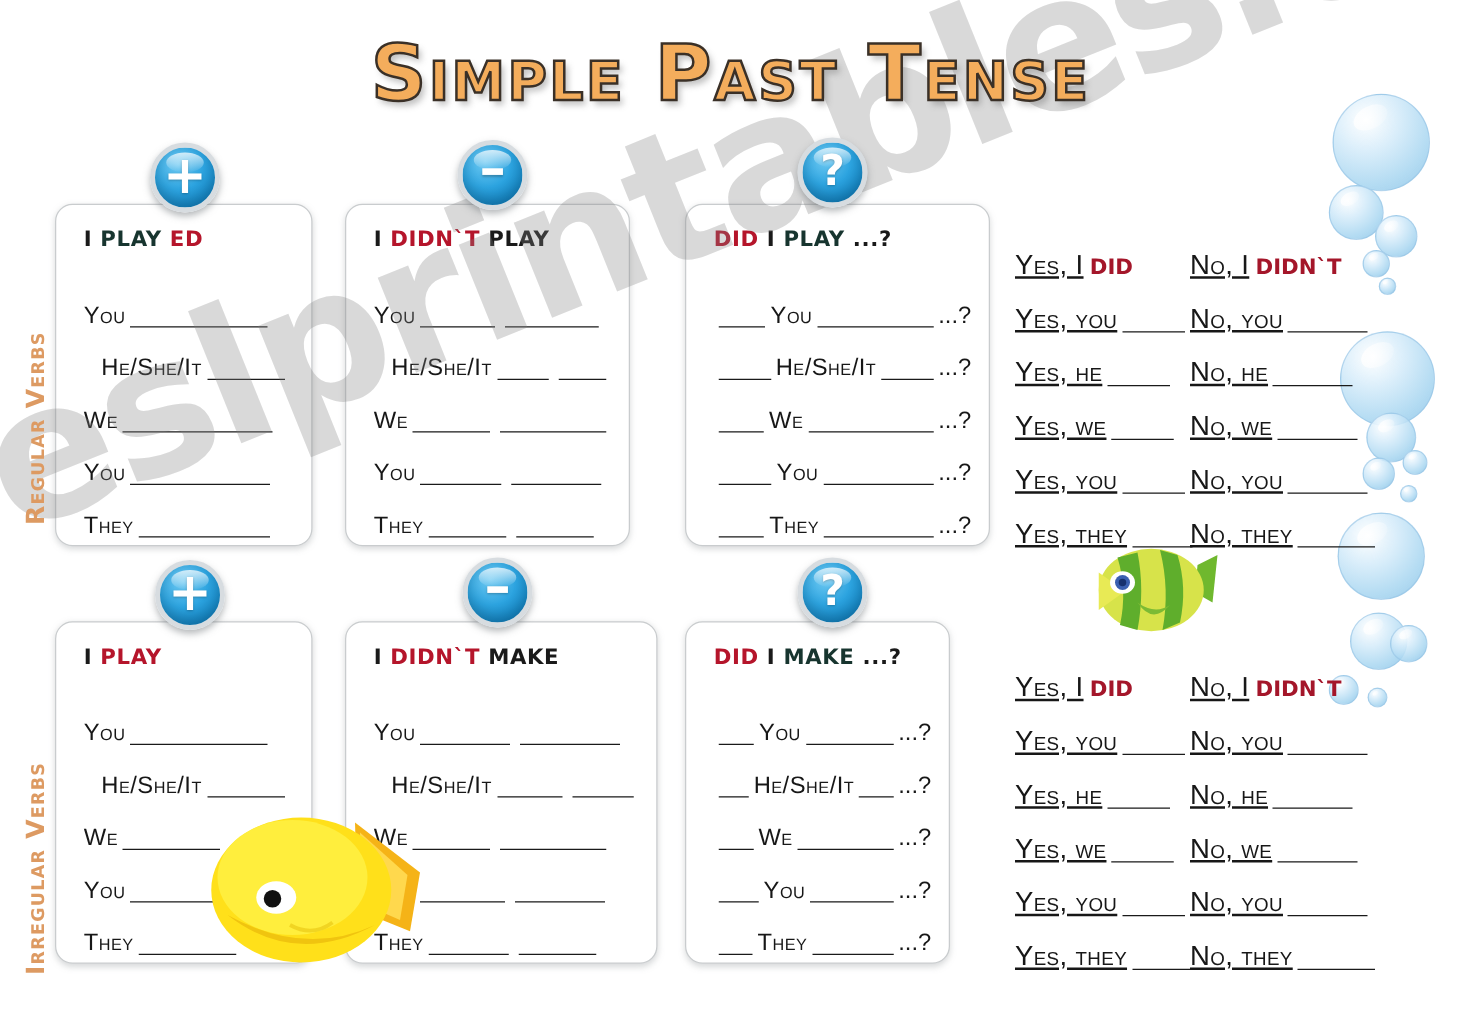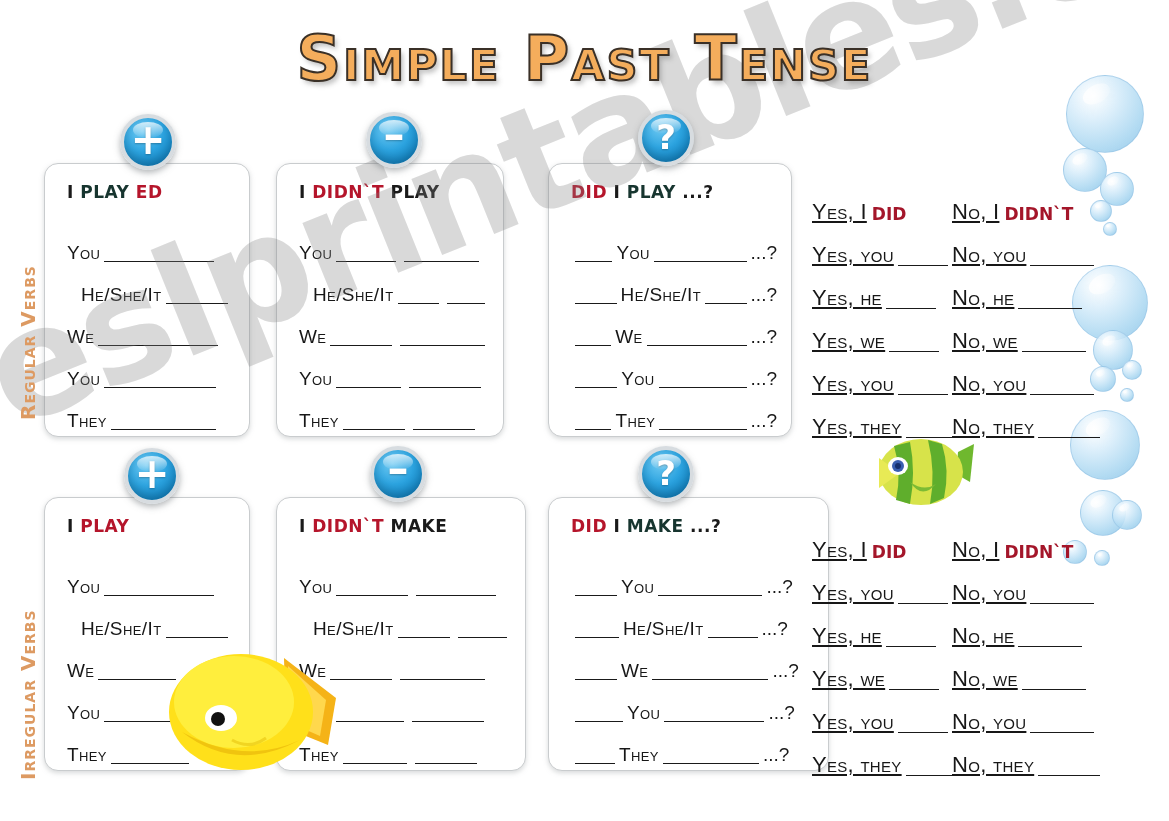--- a/index.html
+++ b/index.html
@@ -415,21 +415,21 @@
           <div class="row">
             <span class="pron">They</span>
             <span class="blank" style="width: 64px;"></span>
             <span class="blank" style="width: 62px;"></span>
           </div>
         </div>
       </div>
       <div class="badge" style="left: 638px; top: 446px;">
         <span class="glyph qm">?</span>
       </div>
-      <div class="card" style="left: 548px; top: 497px; width: 281px; height: 274px;">
+      <div class="card" style="left: 548px; top: 497px; width: 212px; height: 274px;">
         <div class="card-head"><span class="k-red">DID</span> <span class="k-black">I</span> <span class="k-green">MAKE</span> <span class="k-black">...?</span></div>
         <div class="rows">
           <div class="row qrow">
             <span class="blank" style="width: 42px;"></span>
             <span class="pron">You</span>
             <span class="blank" style="width: 104px;"></span>
             <span class="tail">...?</span>
           </div>
           <div class="row qrow">
             <span class="blank" style="width: 44px;"></span>

